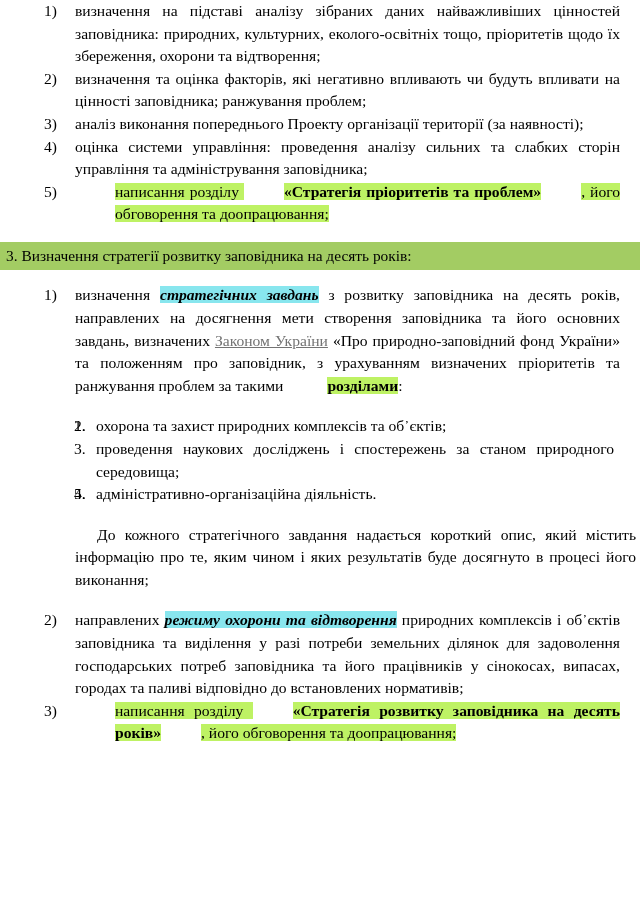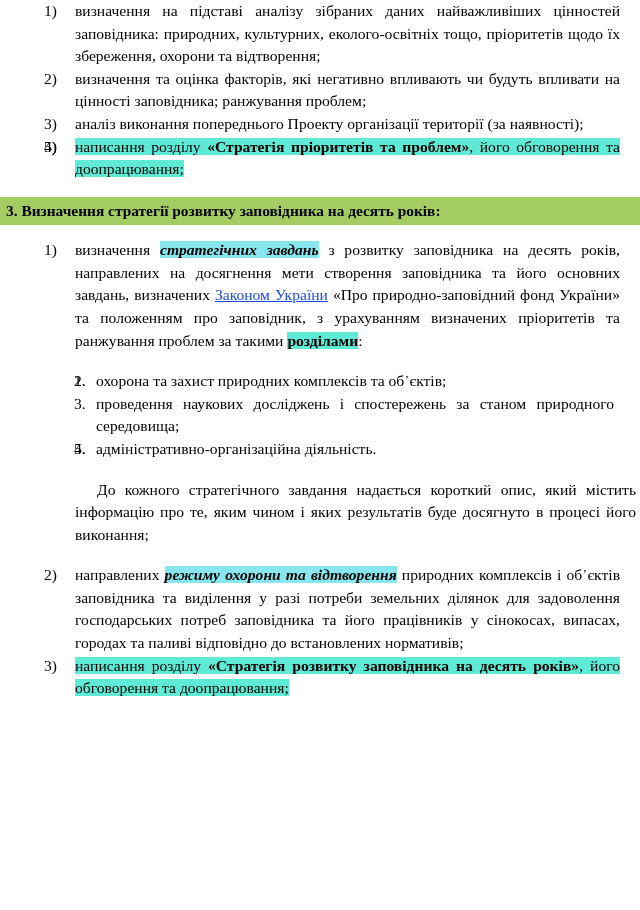--- a/index.html
+++ b/index.html
@@ -73,41 +73,42 @@
   }
 
   .para-indent {
     margin: 0;
     padding: 0 4px 0 75px;
     text-indent: 22px;
   }
 
   
   .hl-yellow {
-    background-color: #5eead4;
+    background-color: #bef264;
     box-decoration-break: clone;
+    margin-left: 40px;
     -webkit-box-decoration-break: clone;
   }
   .hl-cyan {
     background-color: #88e6ee;
     box-decoration-break: clone;
     margin-top: 48px;
     -webkit-box-decoration-break: clone;
   }
   .b { font-weight: bold; }
   .bi { font-weight: bold; font-style: italic; }
   .link {
-    color: #1d4ed8;
+    color: #737373;
     text-decoration: underline;
   }
 
   
   .section-head {
     background-color: #a3cc63;
-    font-weight: bold;
+    font-weight: normal;
     font-size: 15.4px;
     line-height: 21.4px;
     padding: 3px 18px 4px 6px;
     text-align: left;
   }
   .spacer-14 { height: 14px; }
   .spacer-16 { height: 16px; }
   .spacer-18 { height: 18px; }
 </style>
 </head>
@@ -127,20 +128,21 @@
       <span>визначення та оцінка факторів, які негативно впливають чи будуть впливати на цінності заповідника; ранжування проблем;</span>
     </li>
 
     <li>
       <span class="marker">3)</span>
       <span>аналіз виконання попереднього Проекту організації території (за наявності);</span>
     </li>
 
     <li>
       <span class="marker">4)</span>
+      <span>оцінка системи управління: проведення аналізу сильних та слабких сторін управління та адміністрування заповідника;</span>
     </li>
 
     <li>
       <span class="marker">5)</span><span class="hl-yellow">написання розділу </span><span class="hl-yellow b">«Стратегія пріоритетів та проблем»</span><span class="hl-yellow">, його обговорення та доопрацювання;</span>
     </li>
 
   </ol>
 
   <div class="spacer-16"></div>
 

